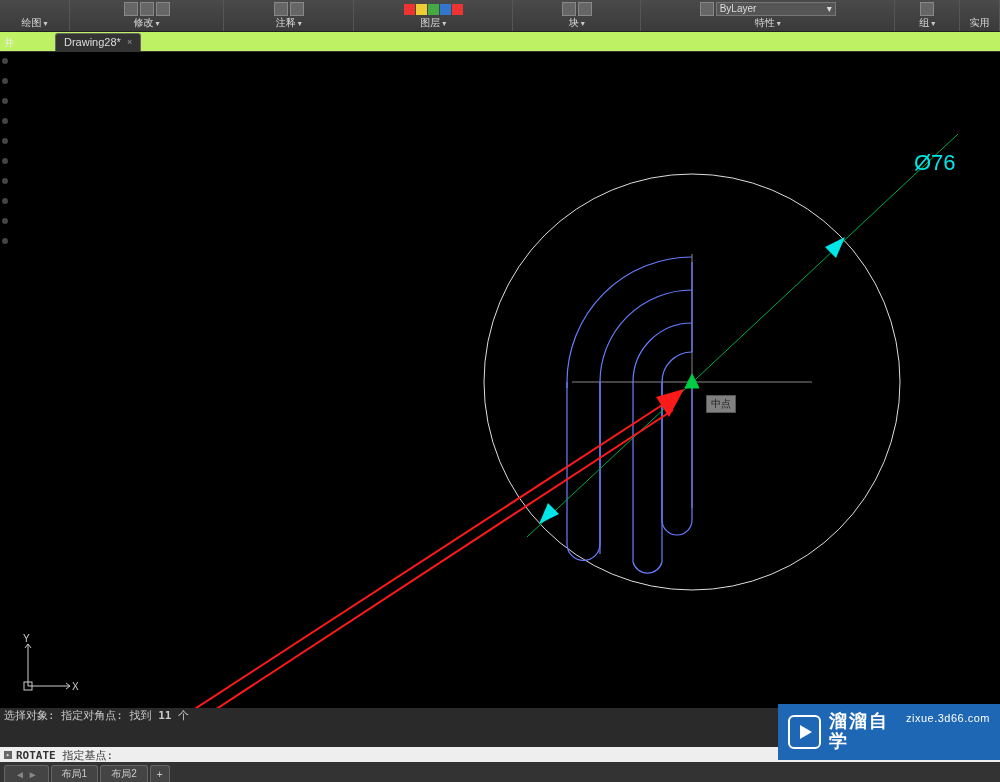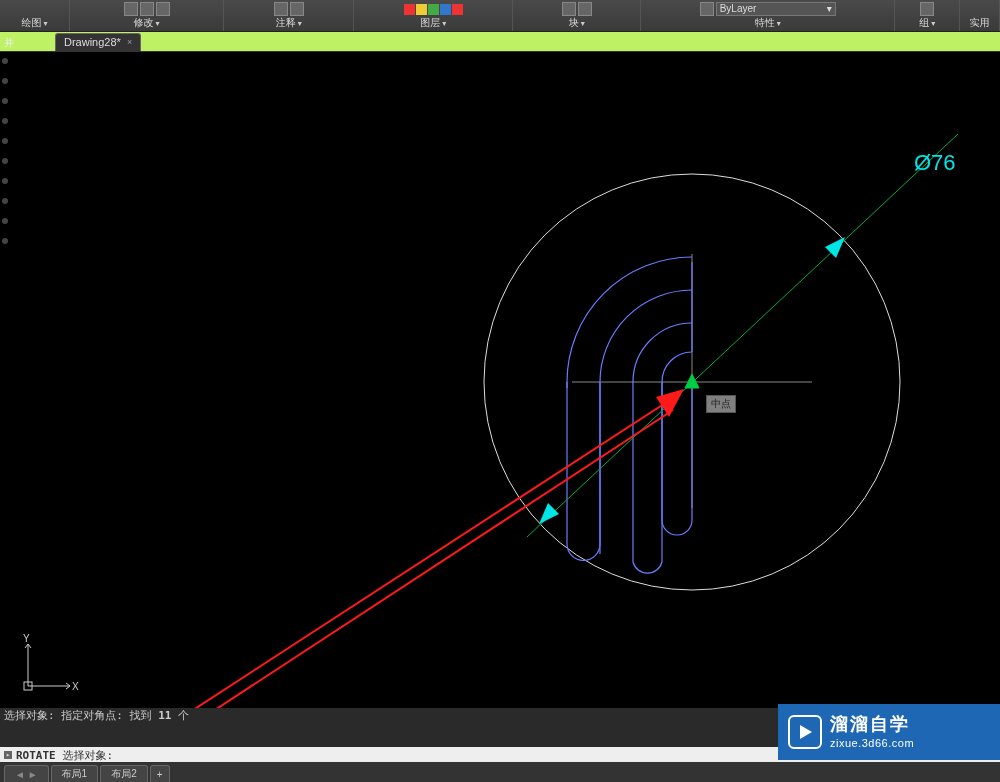--- a/index.html
+++ b/index.html
@@ -89,21 +89,21 @@
     font-size:10px;padding:1px 10px;border-radius:3px 3px 0 0;margin-right:2px;height:17px;display:flex;align-items:center;}
   .btab.hint{color:#888;}
   .btab.plus{padding:1px 6px;}
 
   
   .watermark{position:absolute;right:0;bottom:22px;width:222px;height:56px;
     background:#1e67b4;display:flex;align-items:center;gap:8px;padding:6px 10px;}
   .watermark .play{width:34px;height:34px;border:2px solid #fff;border-radius:6px;
     display:flex;align-items:center;justify-content:center;color:#fff;}
   .watermark .play svg{display:block;}
-  .wm-text{color:#fff;display:flex;flex-direction:column;line-height:1.1;gap:2px;}
+  .wm-text{color:#fff;display:flex;flex-direction:row;line-height:1.1;gap:2px;}
   .wm-cn{font-size:18px;font-weight:600;letter-spacing:2px;}
   .wm-url{font-size:11px;letter-spacing:0.5px;}
 
   .dim-text{fill:#00e6e6;font-size:22px;font-family:Arial;}
 </style>
 </head>
 <body>
 
 <div class="ribbon">
   <div class="ribbon-panel panel-draw">
@@ -275,21 +275,21 @@
 
 <div class="cmd-area">
   <div class="cmd-history">
     <div>
       <span>选择对象: 指定对角点: 找到 </span><span class="cmd-bold">11</span><span> 个</span>
     </div>
   </div>
   <div class="cmd-input">
     <span class="cmd-caret">▸</span>
     <span class="cmd-bold">ROTATE</span>
-    &nbsp;<span>选择对象:</span>
+    &nbsp;<span>指定基点:</span>
   </div>
 </div>
 
 <div class="bottom-tabs">
   <div class="btab hint">◄ ►</div>
   <div class="btab">布局1</div>
   <div class="btab">布局2</div>
   <div class="btab plus">+</div>
 </div>
 

